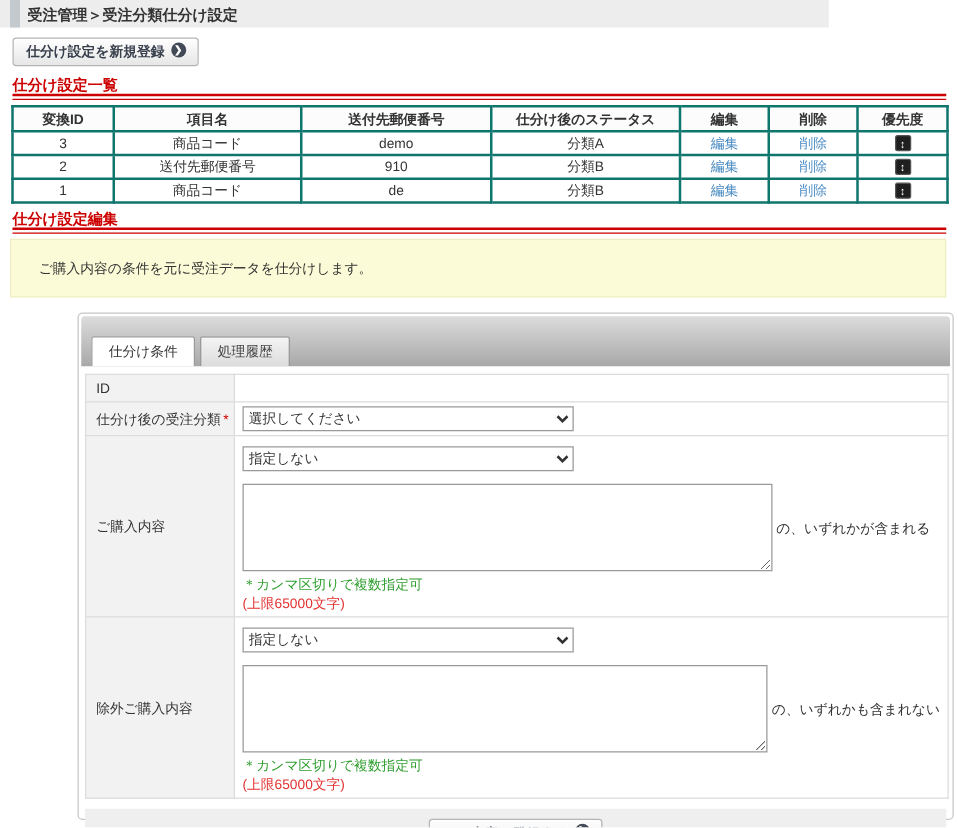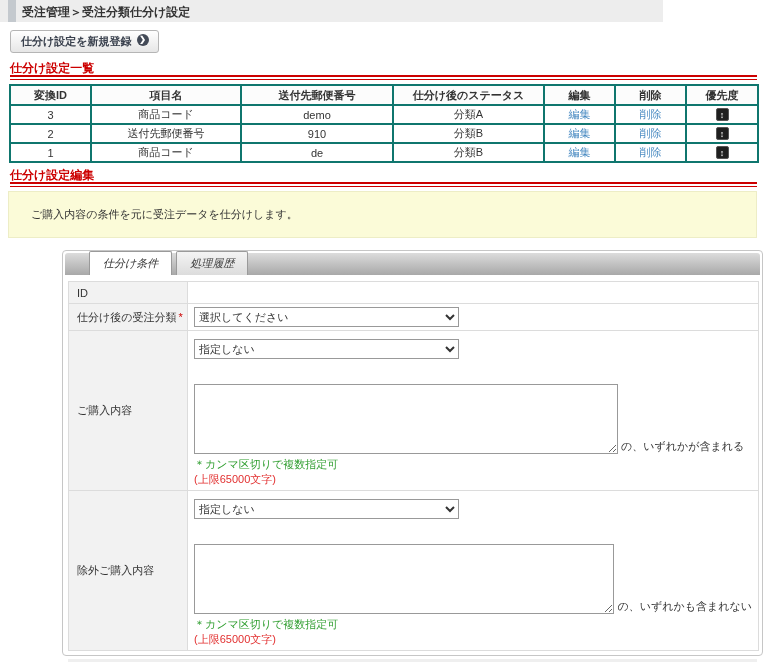--- a/index.html
+++ b/index.html
@@ -33,38 +33,38 @@
   .prio { display:inline-block; width:13px; height:13px; background:#1f1f1f; border:1px solid #555; border-radius:2px;
           color:#fff; font-size:9px; line-height:12px; text-align:center; vertical-align:middle; cursor:pointer; }
 
   
   .notice { position:absolute; left:8px; top:191px; width:749px; height:47px; background:#fbfbd8;
             border:1px solid #ededc6; padding:15px 0 0 22px; font-size:11px; color:#333; }
 
   
   .panel { position:absolute; left:62px; top:250px; width:701px; height:406px; background:#fff;
            border:1px solid #c6c6c6; border-radius:4px; }
-  .tabstrip { margin:2px 2px 0 2px; height:22px; background:linear-gradient(#dcdcdc,#a8a8a8);
-              border-radius:3px 3px 0 0; display:flex; align-items:flex-end; padding-left:24px;font-style:italic; }
+  .tabstrip { margin:2px 2px 0 2px; height:40px; background:linear-gradient(#dcdcdc,#a8a8a8);
+              border-radius:3px 3px 0 0; display:flex; align-items:flex-end; padding-left:8px; }
   .tab { padding:4px 13px; font-size:11px; border:1px solid #9a9a9a; border-bottom:none;
          border-radius:2px 2px 0 0; margin-right:4px; cursor:pointer; }
   .tab.active { background:#fff; font-weight:normal; color:#333; position:relative; top:0; }
   .tab.inactive { background:linear-gradient(#f4f4f4,#dcdcdc); color:#444; }
 
   .form-table { margin:6px 5px 0 5px; width:691px; border-collapse:collapse; table-layout:fixed; }
   .form-table td { border:1px solid #dcdcdc; font-size:11px; vertical-align:middle; }
   .form-table td.lbl { width:119px; background:#f2f2f2; padding-left:8px; color:#333; }
   .form-table td.val { background:#fff; padding:3px 6px; }
   .form-table tr.tall td.lbl { vertical-align:middle; }
   .req { color:#cc0000; margin-left:2px; }
 
   select.sel { width:265px; height:20px; font-size:11px; font-family:inherit; color:#333;
                border:1px solid #999; background:#fff; }
   .row-pad { padding:5px 0 4px 0; }
-  .ta-wrap { display:flex; align-items:flex-end; margin-top:21px; }
+  .ta-wrap { display:flex; align-items:center; margin-top:6px; }
   textarea.ta { width:424px; height:70px; border:1px solid #999; resize:both; font-family:inherit; font-size:11px; }
   .suffix { margin-left:3px; font-size:11px; color:#333; white-space:nowrap; }
   .note-green { margin-top:3px; color:#2f9e2f; font-size:11px; }
   .note-red { color:#e23030; font-size:11px; }
 
   .btn-bar { margin:8px 5px 0 5px; height:38px; background:#efefef; display:flex; align-items:center; justify-content:center; }
 </style>
 </head>
 <body>
 

